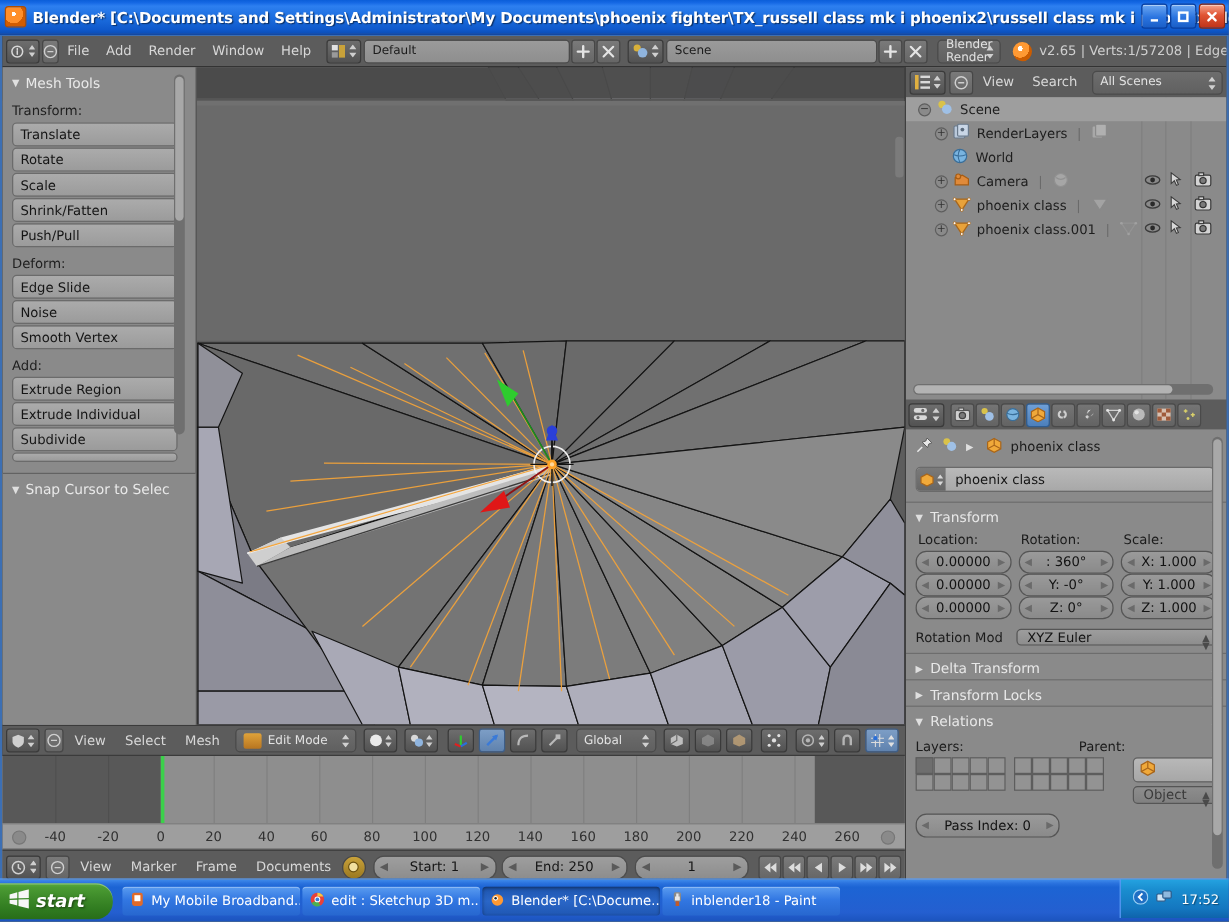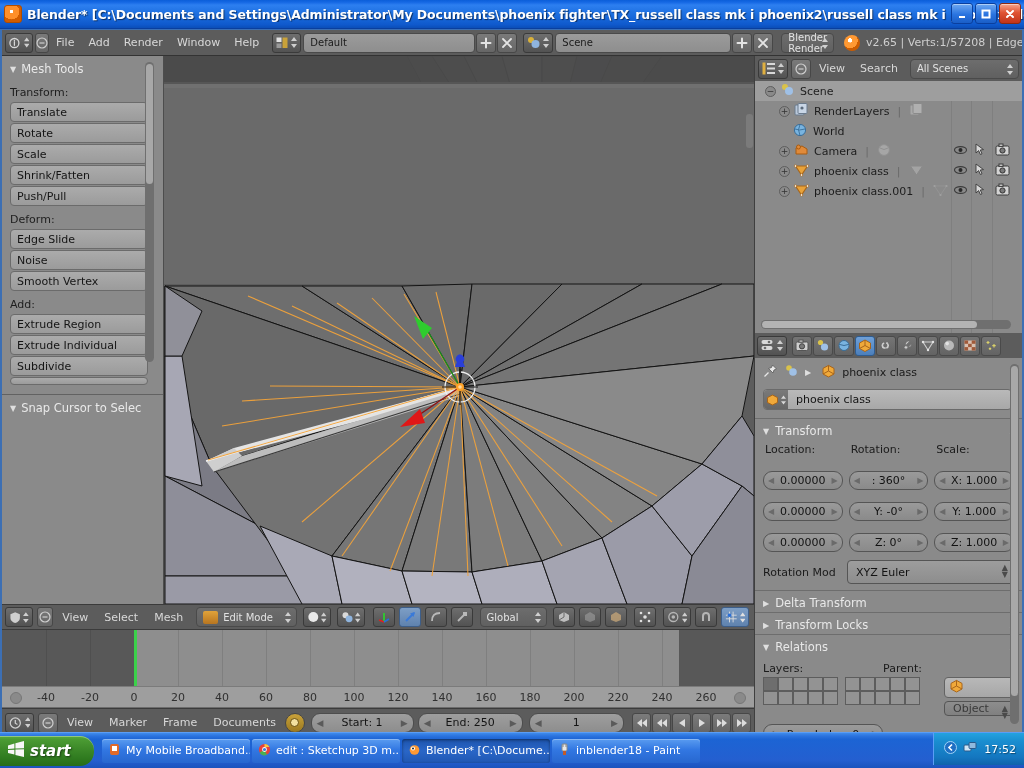--- a/index.html
+++ b/index.html
@@ -153,30 +153,30 @@
   .breadcrumb{ display:flex;align-items:center;gap:6px;padding:6px 8px;color:#1a1a1a;font-size:11px;}
   .namefield{ margin:2px 10px 8px 8px; height:21px; border-radius:4px;
      background:linear-gradient(180deg,#b9b9b9,#a8a8a8); border:1px solid #6a6a6a;
      display:flex; align-items:center; color:#141414; font-size:11px;}
   .nf-ico{ width:24px;height:19px;border-radius:3px 0 0 3px;background:linear-gradient(180deg,#7a7a7a,#666);
      display:flex;align-items:center;justify-content:center;gap:2px;}
   .sect{ border-top:1px solid #6d6d6d; padding:5px 8px 2px 8px; color:#e8e8e8; font-size:11.5px;
      display:flex; align-items:center; gap:6px; position:relative;}
   .grip{ position:absolute; right:4px; top:3px; width:16px;height:12px; opacity:.35;}
   .xfgrid{ display:flex; gap:6px; padding:2px 8px 6px 8px;}
-  .xfcol{ flex:1; display:flex; flex-direction:column; gap:12px;justify-content:space-between;}
+  .xfcol{ flex:1; display:flex; flex-direction:column; gap:0;justify-content:space-between;}
   .xflabel{ color:#1b1b1b; font-size:11px; padding:1px 0 3px 2px;}
   .xffld{ height:19px; border-radius:9px; position:relative;
      background:linear-gradient(180deg,#9a9a9a,#8a8a8a); border:1px solid #555;
      display:flex; align-items:center; justify-content:center; color:#121212; font-size:11px;}
   .xffld .ar{ position:absolute; color:#6a6a6a; font-size:8px; top:4px;}
   .xffld .ar.l{left:4px;} .xffld .ar.r{right:4px;}
   .rowlbl{ display:flex; align-items:center; gap:6px; padding:2px 8px 6px 8px;}
   .rowlbl .t{ color:#1b1b1b; font-size:11px; width:78px;}
-  .dropdn{ flex:1; height:24px; border-radius:4px; position:relative;
+  .dropdn{ flex:1; height:14px; border-radius:4px; position:relative;
      background:linear-gradient(180deg,#9d9d9d,#8d8d8d); border:1px solid #555;
      display:flex; align-items:center; padding-left:8px; color:#131313; font-size:11px;}
   .dropdn .sp{ position:absolute; right:5px; top:3px; color:#4a4a4a; font-size:8px; line-height:7px; text-align:center;}
   .layergrid{ display:flex; gap:7px; padding:2px 8px;}
   .lg{ display:grid; grid-template-columns:repeat(5,15px); grid-template-rows:repeat(2,14px); }
   .lg span{ border:1px solid #5d5d5d; background:#939393; display:block;}
   .lg span.on{ background:#6e6e6e;}
   .parentfld{ height:21px; border-radius:4px; background:linear-gradient(180deg,#b8b8b8,#a7a7a7);
      border:1px solid #636363; display:flex; align-items:center; padding-left:4px;}
   .pr-scroll{ position:absolute; right:3px; top:6px; width:9px; height:360px; border-radius:5px; background:#6f6f6f;}
@@ -1174,21 +1174,21 @@
                   <path d="M16 0 L8 12 M16 4 L11 12 M16 8 L14 12" stroke="#d8d8d8" stroke-width="1"></path>
                 </svg>
             </span>
           </div>
 
           <div style="display:flex;padding:6px 8px 2px 8px;">
             <div style="width:120px;">
               <span style="color:#1b1b1b;font-size:11px;">Layers:</span>
             </div>
             <div style="flex:1;">
-              <span style="color:#1b1b1b;font-size:11px;">Parent:</span>
+              <span style="color:#1b1b1b;font-size:11px;margin-left:16px;">Parent:</span>
             </div>
           </div>
 
           <div style="display:flex;gap:24px;padding:0 8px;">
             <div class="layergrid" style="padding:0;">
               <div class="lg">
                 <span class="on"></span>
                   <span></span>
                   <span></span>
                   <span></span>

